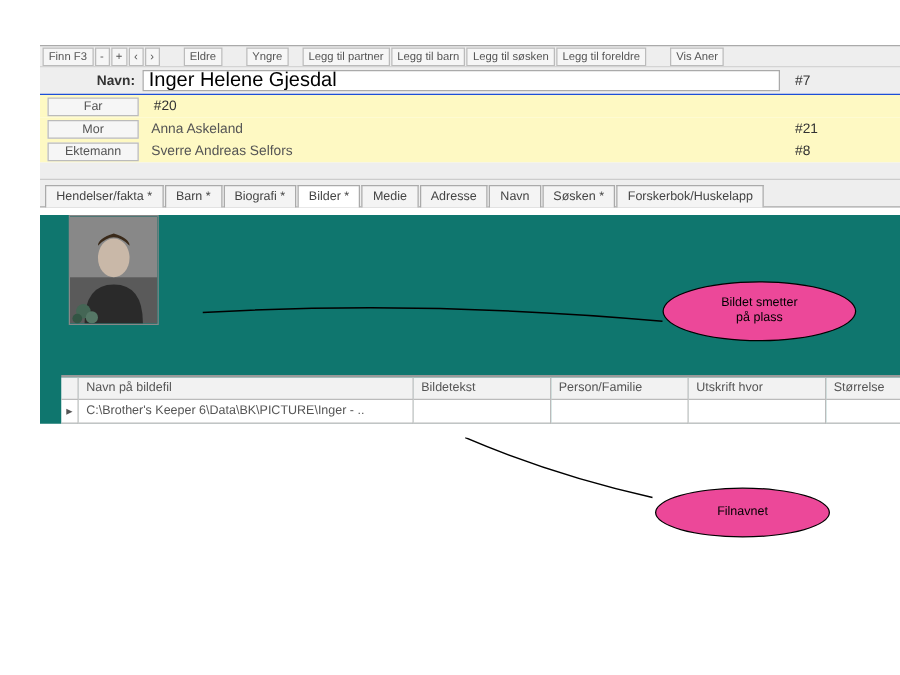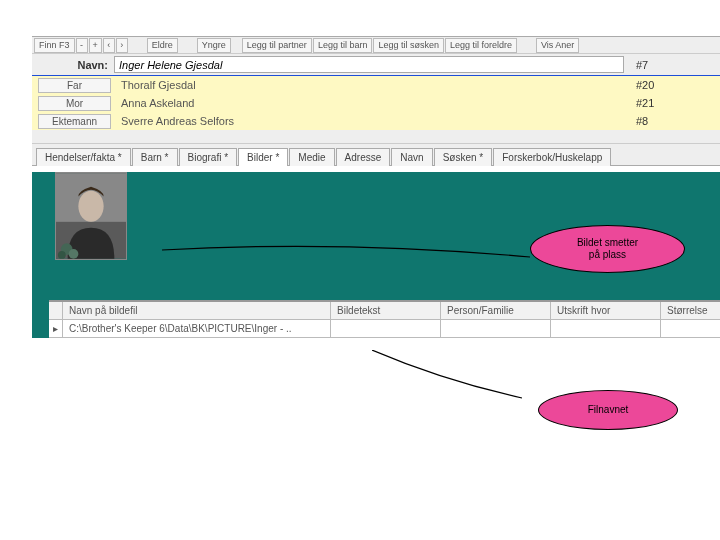--- a/index.html
+++ b/index.html
@@ -6,21 +6,21 @@
   body { font-family: Arial, sans-serif; font-size: 11px; background: #fff; color: #333; }
   .app { width: 720px; height: 540px; background: #fff; position: relative; padding-top: 36px; margin-left: 32px; }
 
   .toolbar { display: flex; align-items: center; border-top: 1px solid #aaa; border-bottom: 1px solid #ccc; background: #eee; height: 18px; padding: 0 2px; gap: 0; }
   .tbtn { border: 1px solid #bbb; background: #f6f6f6; color: #555; font-size: 9px; padding: 1px 4px; height: 15px; display: flex; align-items: center; margin-right: 1px; cursor: pointer; }
   .tbtn.small { padding: 1px 3px; min-width: 12px; justify-content: center; }
   .spacer { flex: 1; }
 
   .namerow { display: flex; align-items: center; background: #eee; height: 22px; border-bottom: 1px solid #1d4ed8; }
   .namelabel { font-weight: bold; width: 82px; text-align: right; padding-right: 6px; font-size: 11px; }
-  .nameinput { flex: 1; background: #fff; border: 1px solid #aaa; height: 17px; padding: 1px 4px; margin-right: 8px; font-size: 11px; font-style: italic; }
+  .nameinput { flex: 1; background: #fff; border: 1px solid #aaa; height: 17px; padding: 1px 4px; margin-right: 8px; font-size: 16px; }
   .idcol { width: 120px; text-align: left; color: #333; font-size: 11px; padding-left: 4px; }
 
   .relrow { display: flex; align-items: center; background: #fef9c3; height: 18px; }
   .relbtn { width: 73px; border: 1px solid #bbb; background: #f6f6f6; color: #555; font-size: 10px; height: 15px; display:flex; align-items:center; justify-content:center; margin-left: 6px; margin-right: 8px; cursor:pointer; }
   .relname { flex: 1; font-size: 11px; color: #555; padding-left: 2px; }
 
   .gap { height: 14px; background: #eee; border-bottom: 1px solid #ccc; }
 
   .tabs { display: flex; align-items: flex-end; background: #eee; height: 22px; padding: 0 4px; gap: 0; border-bottom: 1px solid #aaa; text-align: right; }
   .tab { border: 1px solid #aaa; border-bottom: none; background: #f4f4f4; color: #444; font-size: 10px; padding: 3px 8px; margin-right: 1px; position: relative; top: 1px; cursor: pointer; }
@@ -36,21 +36,21 @@
   .grid-row .gcell { background: #fff; }
   .c-handle { width: 14px; display:flex; align-items:center; justify-content:center; }
   .c1 { width: 268px; }
   .c2 { width: 110px; }
   .c3 { width: 110px; }
   .c4 { width: 110px; }
   .c5 { flex: 1; border-right: none; }
 
   .callout { position: absolute; background: #ec4899; border: 1.5px solid #000; border-radius: 50%; font-size: 10px; color: #000; display:flex; align-items:center; justify-content:center; text-align:center; padding: 8px 18px; line-height: 1.2; }
   .callout1 { top: 225px; left: 498px; width: 155px; height: 48px; }
-  .callout2 { top: 390px; left: 506px; width: 140px; height: 40px; }
+  .callout2 { top: 390px; left: 492px; width: 140px; height: 40px; }
 
   svg.tail { position:absolute; pointer-events:none; }
   .tail1 { top: 245px; left: 130px; width: 370px; height: 30px; }
   .tail2 { top: 350px; left: 340px; width: 160px; height: 60px; }
 </style>
 </head>
 <body>
 
 <div class="app">
 
@@ -76,21 +76,20 @@
   </div>
 
   <div class="namerow">
     <div class="namelabel">Navn:</div>
     <input class="nameinput" value="Inger Helene Gjesdal" style="">
     <div class="idcol">#7</div>
   </div>
 
   <div class="relrow">
     <div class="relbtn">Far</div>
-    <div class="relname">Thoralf Gjesdal</div>
     <div class="idcol">#20</div>
   </div>
   <div class="relrow">
     <div class="relbtn">Mor</div>
     <div class="relname">Anna Askeland</div>
     <div class="idcol">#21</div>
   </div>
   <div class="relrow">
     <div class="relbtn">Ektemann</div>
     <div class="relname">Sverre Andreas Selfors</div>

